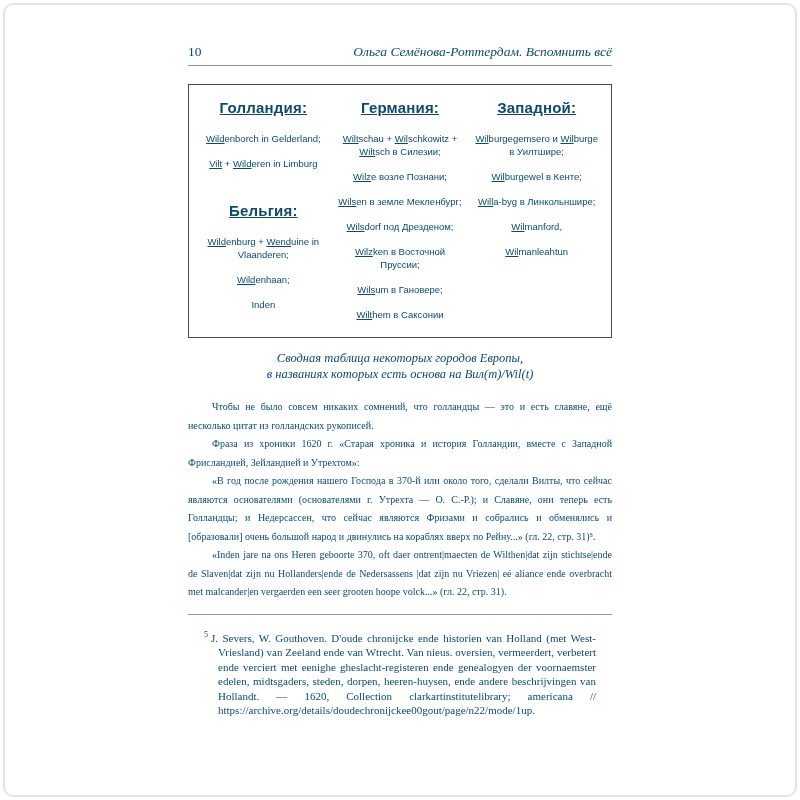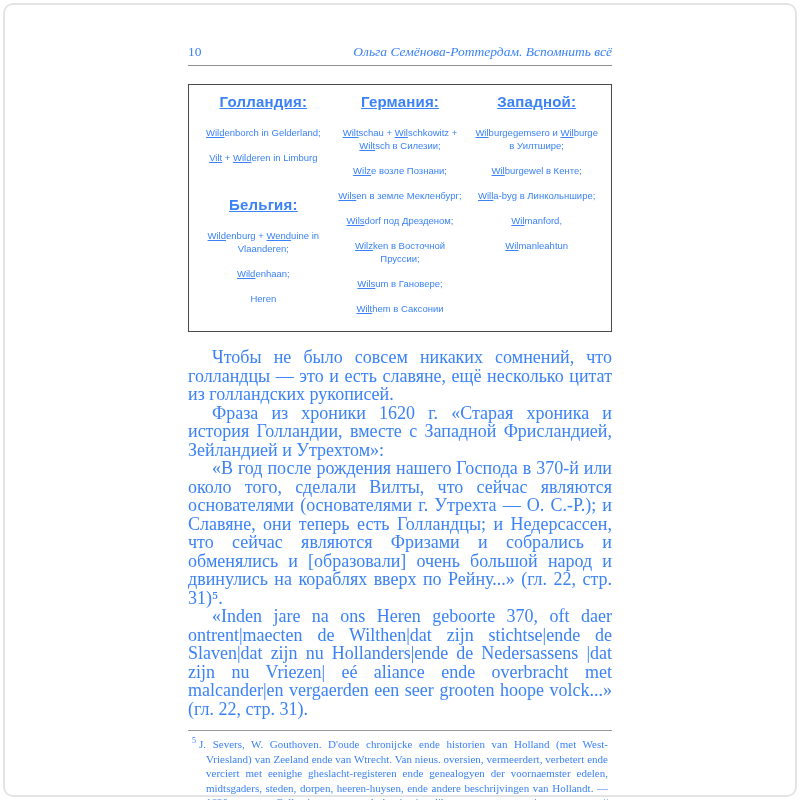--- a/index.html
+++ b/index.html
@@ -1,58 +1,58 @@
 <!DOCTYPE html>
 <html><head>
 <meta charset="utf-8">
 <style>
   html,body { margin:0; padding:0; background:#ffffff; }
   .page {
     width:800px; height:800px; position:relative; background:#ffffff;
-    font-family:"Liberation Serif", serif; color:#3b82f6; overflow:hidden;
+    font-family:"Liberation Serif", serif; color:#0c4a6e; overflow:hidden;
     margin:0 auto;
   }
   .frame {
     position:absolute; inset:3px; border:2px solid #e4e4e4; border-radius:10px;
     pointer-events:none;
   }
   .content { width:424px; margin:0 auto; padding-top:44px; }
 
   
   .header { display:flex; justify-content:space-between; align-items:baseline; font-size:13.5px; }
   .running-title { font-style:italic; }
   .header-rule { border-top:1px solid #8f8f8f; margin-top:5px; height:0; }
 
   
   .table-box {
-    border:1px solid #4a4a4a; margin-top:18px; padding:8px 6px 4px;
+    border:1px solid #4a4a4a; margin-top:18px; padding:14px 6px 4px;
     display:flex; gap:0; background:#fff;
   }
   .tcol { flex:1; text-align:center; font-family:"Liberation Sans", sans-serif; min-width:0; }
   .theading {
     font-weight:bold; text-decoration:underline; font-size:15px;
     margin:0 0 16px 0; letter-spacing:0.2px;
   }
   .theading.gap { margin-top:32px; }
   .tentry { font-size:9.5px; line-height:13px; margin:0 4px 12px; }
   .tentry u { text-underline-offset:1px; }
 
   
   .caption { text-align:center; font-style:italic; font-size:12.5px; line-height:16px; margin-top:12px; }
 
   
-  .body-text { margin-top:16px; font-size:18px; line-height:18.5px; text-align:justify; }
+  .body-text { margin-top:16px; font-size:10px; line-height:18.5px; text-align:justify; }
   .body-text p { margin:0; text-indent:24px; }
 
   
   .footnote { margin-top:12px; }
   .footnote-rule { border-top:1px solid #9a9a9a; margin-bottom:6px; height:0; }
   .footnote-text {
     font-size:11px; line-height:14.5px; text-align:justify;
-    padding-left:14px; text-indent:-14px; margin:4px;
+    padding-left:14px; text-indent:-14px; margin:16px;
   }
   .footnote-text sup { font-size:8px; line-height:0; margin-right:3px; }
 </style>
 </head>
 <body>
 
 <div class="page">
   <div class="frame"></div>
   <div class="content">
 
@@ -64,21 +64,21 @@
 
     <div class="table-box">
 
     <div class="tcol">
           <div class="theading">Голландия:</div>
           <div class="tentry"><u>Wild</u>enborch in Gelderland;</div>
           <div class="tentry"><u>Vilt</u> + <u>Wild</u>eren in Limburg</div>
           <div class="theading gap">Бельгия:</div>
           <div class="tentry"><u>Wild</u>enburg + <u>Wend</u>uine in Vlaanderen;</div>
           <div class="tentry"><u>Wild</u>enhaan;</div>
-          <div class="tentry">Heren</div>
+          <div class="tentry">Inden</div>
         </div>
         <div class="tcol">
           <div class="theading">Германия:</div>
           <div class="tentry"><u>Wilt</u>schau + <u>Wil</u>schkowitz + <u>Wilt</u>sch в Силезии;</div>
           <div class="tentry"><u>Wilz</u>e возле Познани;</div>
           <div class="tentry"><u>Wils</u>en в земле Мекленбург;</div>
           <div class="tentry"><u>Wils</u>dorf под Дрезденом;</div>
           <div class="tentry"><u>Wilz</u>ken в Восточной Пруссии;</div>
           <div class="tentry"><u>Wils</u>um в Гановере;</div>
           <div class="tentry"><u>Wilt</u>hem в Саксонии</div>
@@ -86,20 +86,24 @@
         <div class="tcol">
           <div class="theading">Западной:</div>
           <div class="tentry"><u>Wil</u>burgegemsero и <u>Wil</u>burge в Уилтшире;</div>
           <div class="tentry"><u>Wil</u>burgewel в Кенте;</div>
           <div class="tentry"><u>Will</u>a-byg в Линкольншире;</div>
           <div class="tentry"><u>Wil</u>manford,</div>
           <div class="tentry"><u>Wil</u>manleahtun</div>
         </div>
       </div>
 
+    <div class="caption">
+      <div>Сводная таблица некоторых городов Европы,</div>
+      <div>в названиях которых есть основа на Вил(т)/Wil(t)</div>
+    </div>
 
     <div class="body-text">
 
     <p>Чтобы не было совсем никаких сомнений, что голландцы — это и есть славяне, ещё несколько цитат из голландских рукописей.</p>
         <p>Фраза из хроники 1620 г. «Старая хроника и история Голландии, вместе с Западной Фрисландией, Зейландией и Утрехтом»:</p>
         <p>«В год после рождения нашего Господа в 370-й или около того, сделали Вилты, что сейчас являются основателями (основателями г. Утрехта — О. С.-Р.); и Славяне, они теперь есть Голландцы; и Недерсассен, что сейчас являются Фризами и собрались и обменялись и [образовали] очень большой народ и двинулись на кораблях вверх по Рейну...» (гл. 22, стр. 31)⁵.</p>
         <p>«Inden jare na ons Heren geboorte 370, oft daer ontrent|maecten de Wilthen|dat zijn stichtse|ende de Slaven|dat zijn nu Hollanders|ende de Nedersassens |dat zijn nu Vriezen| eé aliance ende overbracht met malcander|en vergaerden een seer grooten hoope volck...» (гл. 22, стр. 31).</p>
       </div>
 
     <div class="footnote">

